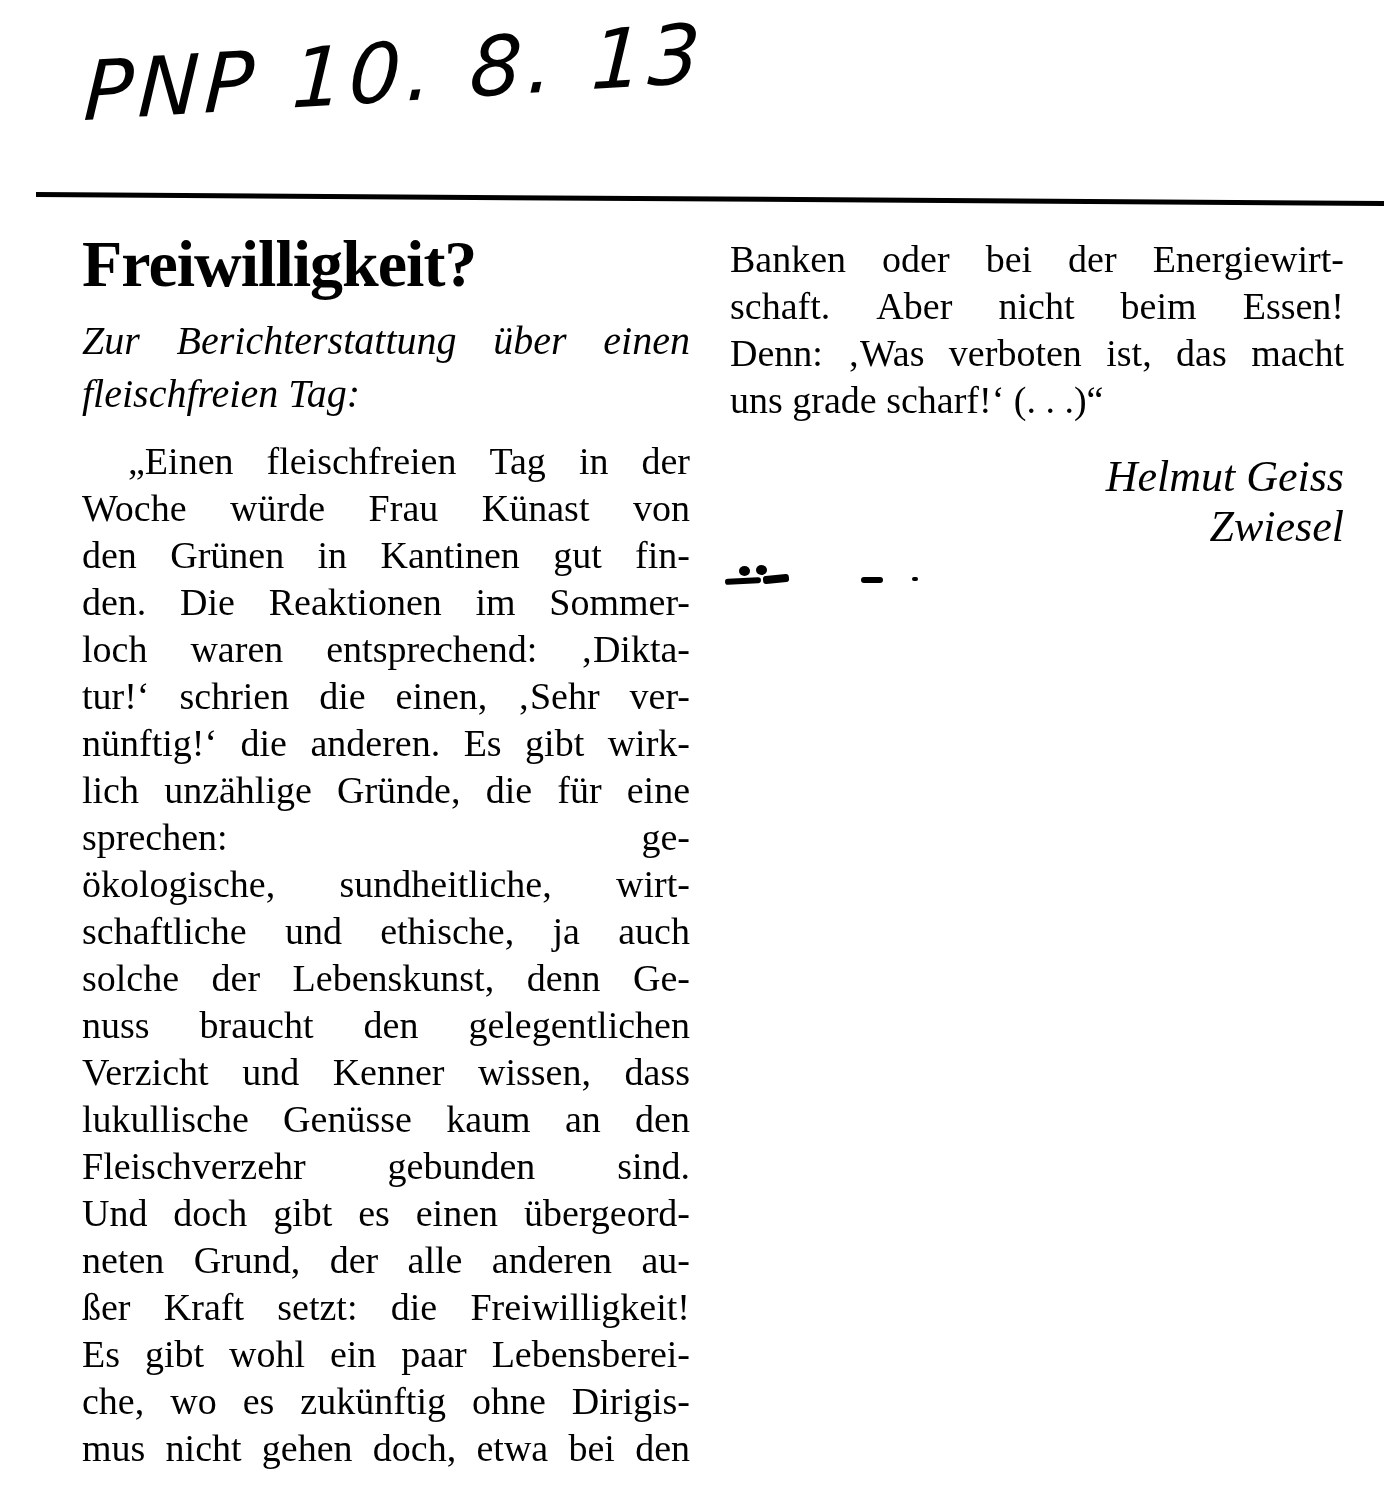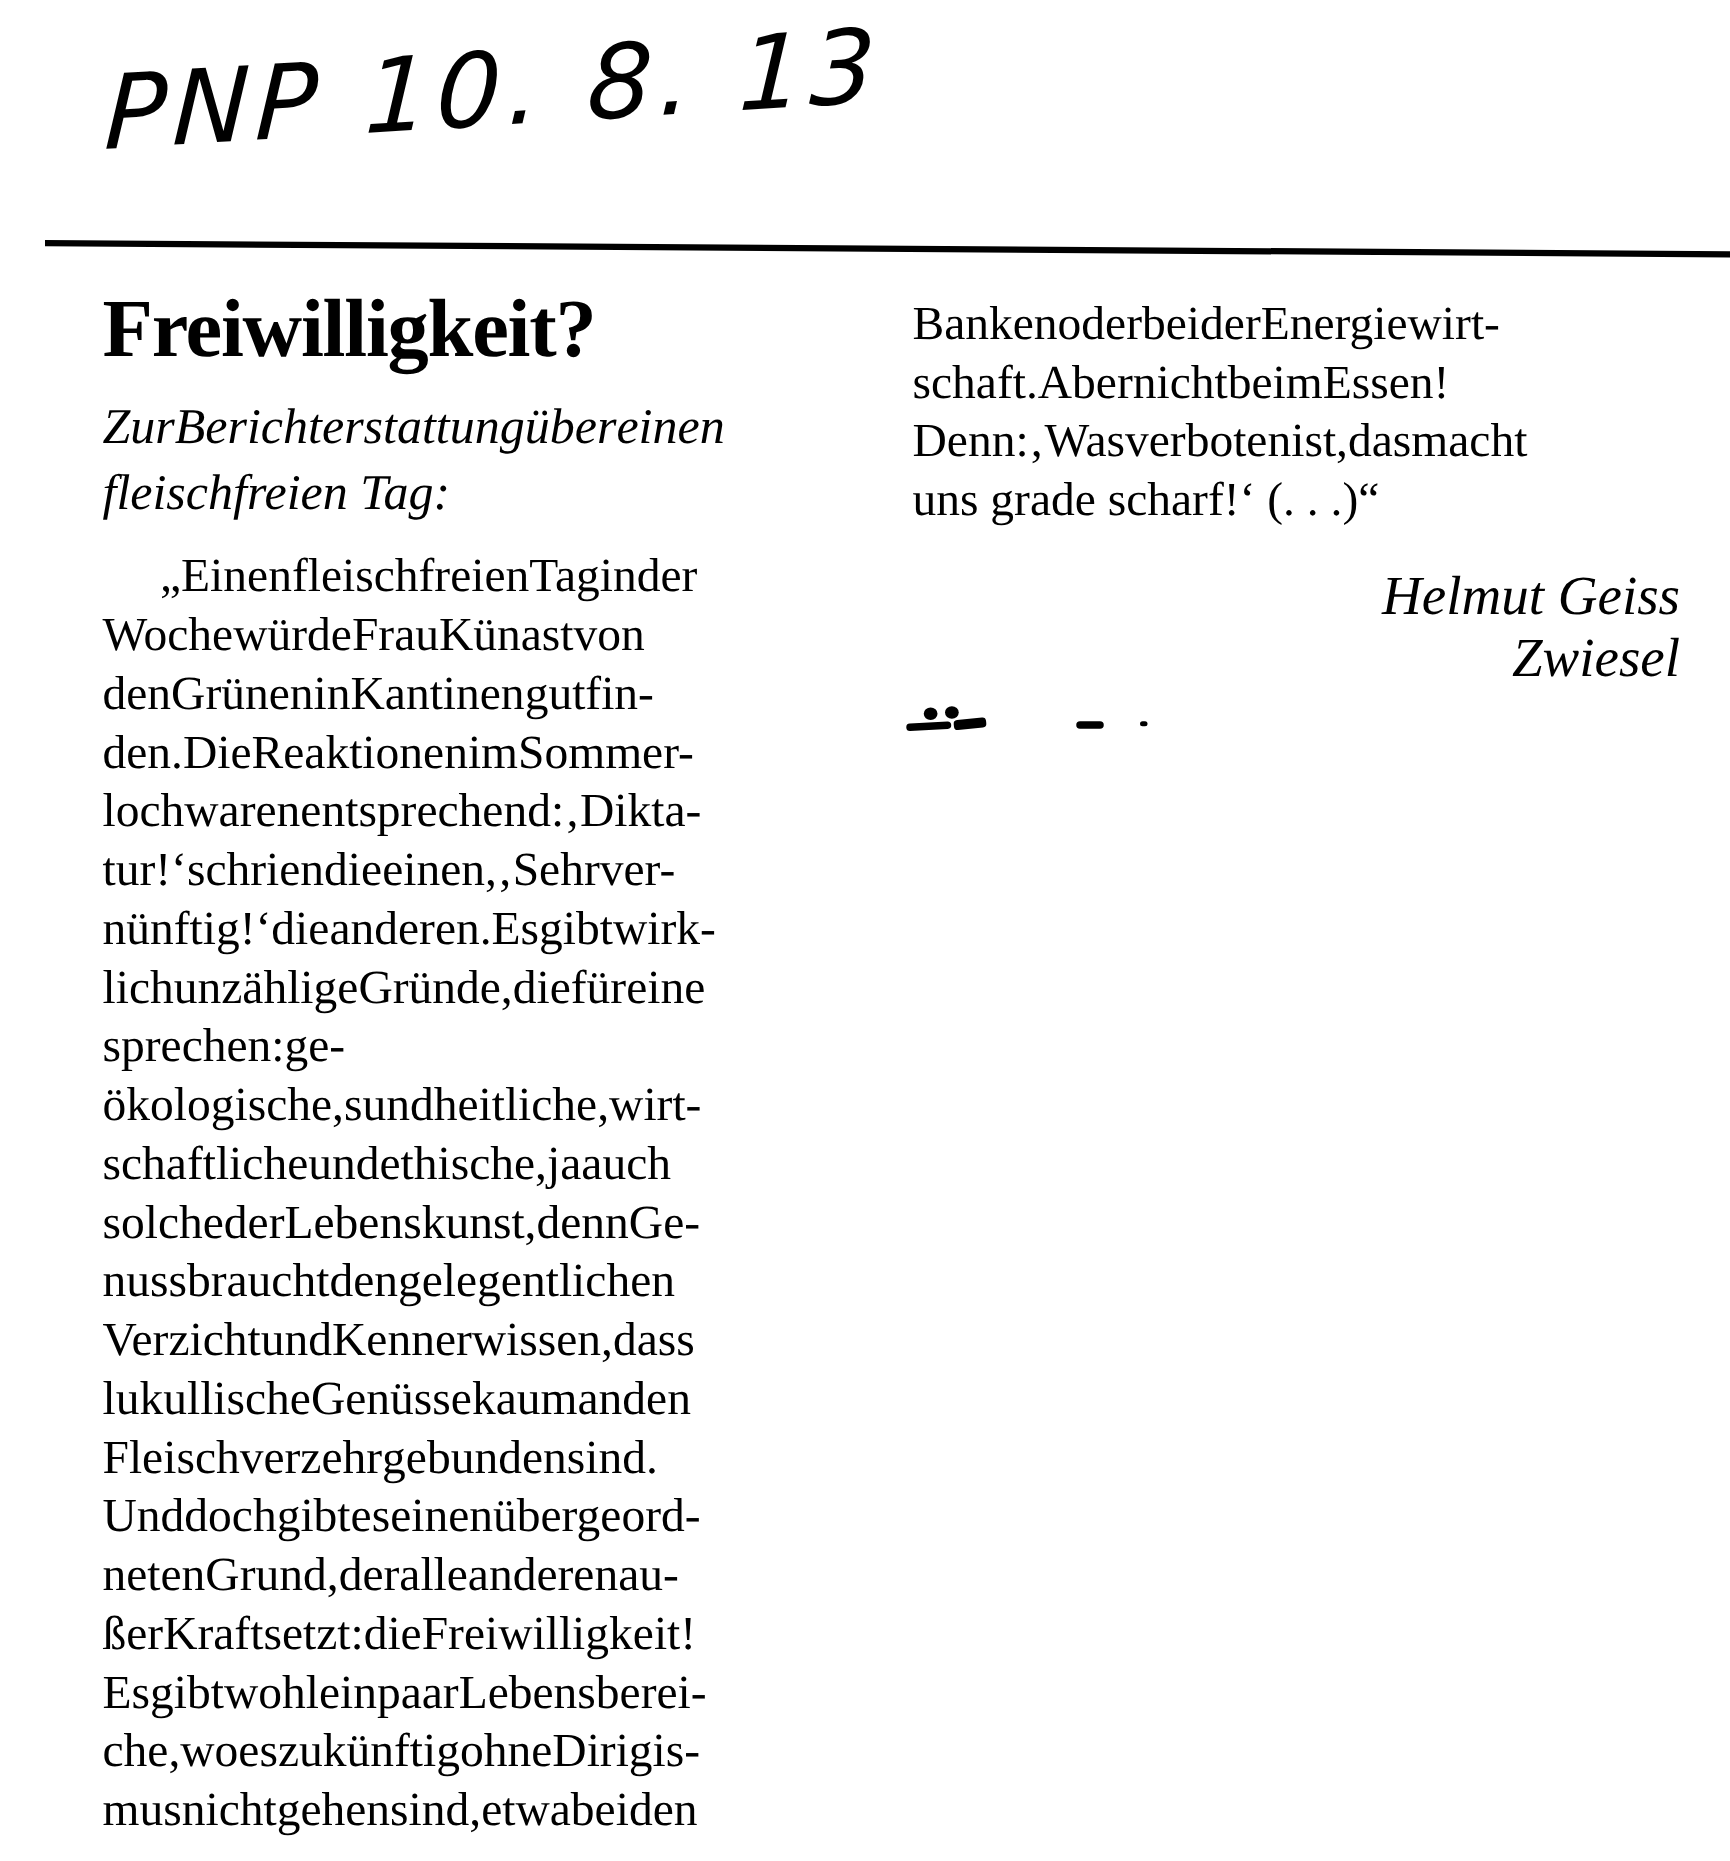--- a/index.html
+++ b/index.html
@@ -67,21 +67,21 @@
 
   .bodytext {
     font-size: 38px;
     line-height: 47px;
   }
 
   .tline { min-height: 47px; }
   .subhead .tline { min-height: 53px; }
   .just {
     display: flex;
-    justify-content: flex-start;
+    justify-content: space-between;
   }
   .indent { padding-left: 46px; }
 
   .signature {
     margin-top: 28px;
     font-style: italic;
     font-size: 44px;
     line-height: 50px;
     text-align: right;
   }
@@ -260,21 +260,21 @@
           <span>wo</span>
           <span>es</span>
           <span>zukünftig</span>
           <span>ohne</span>
           <span>Dirigis-</span>
         </div>
         <div class="tline just">
           <span>mus</span>
           <span>nicht</span>
           <span>gehen</span>
-          <span>sind,</span>
+          <span>doch,</span>
           <span>etwa</span>
           <span>bei</span>
           <span>den</span>
         </div>
       </div>
   </div>
 
   <div class="col col-right">
     <div class="bodytext">
         <div class="tline just">

